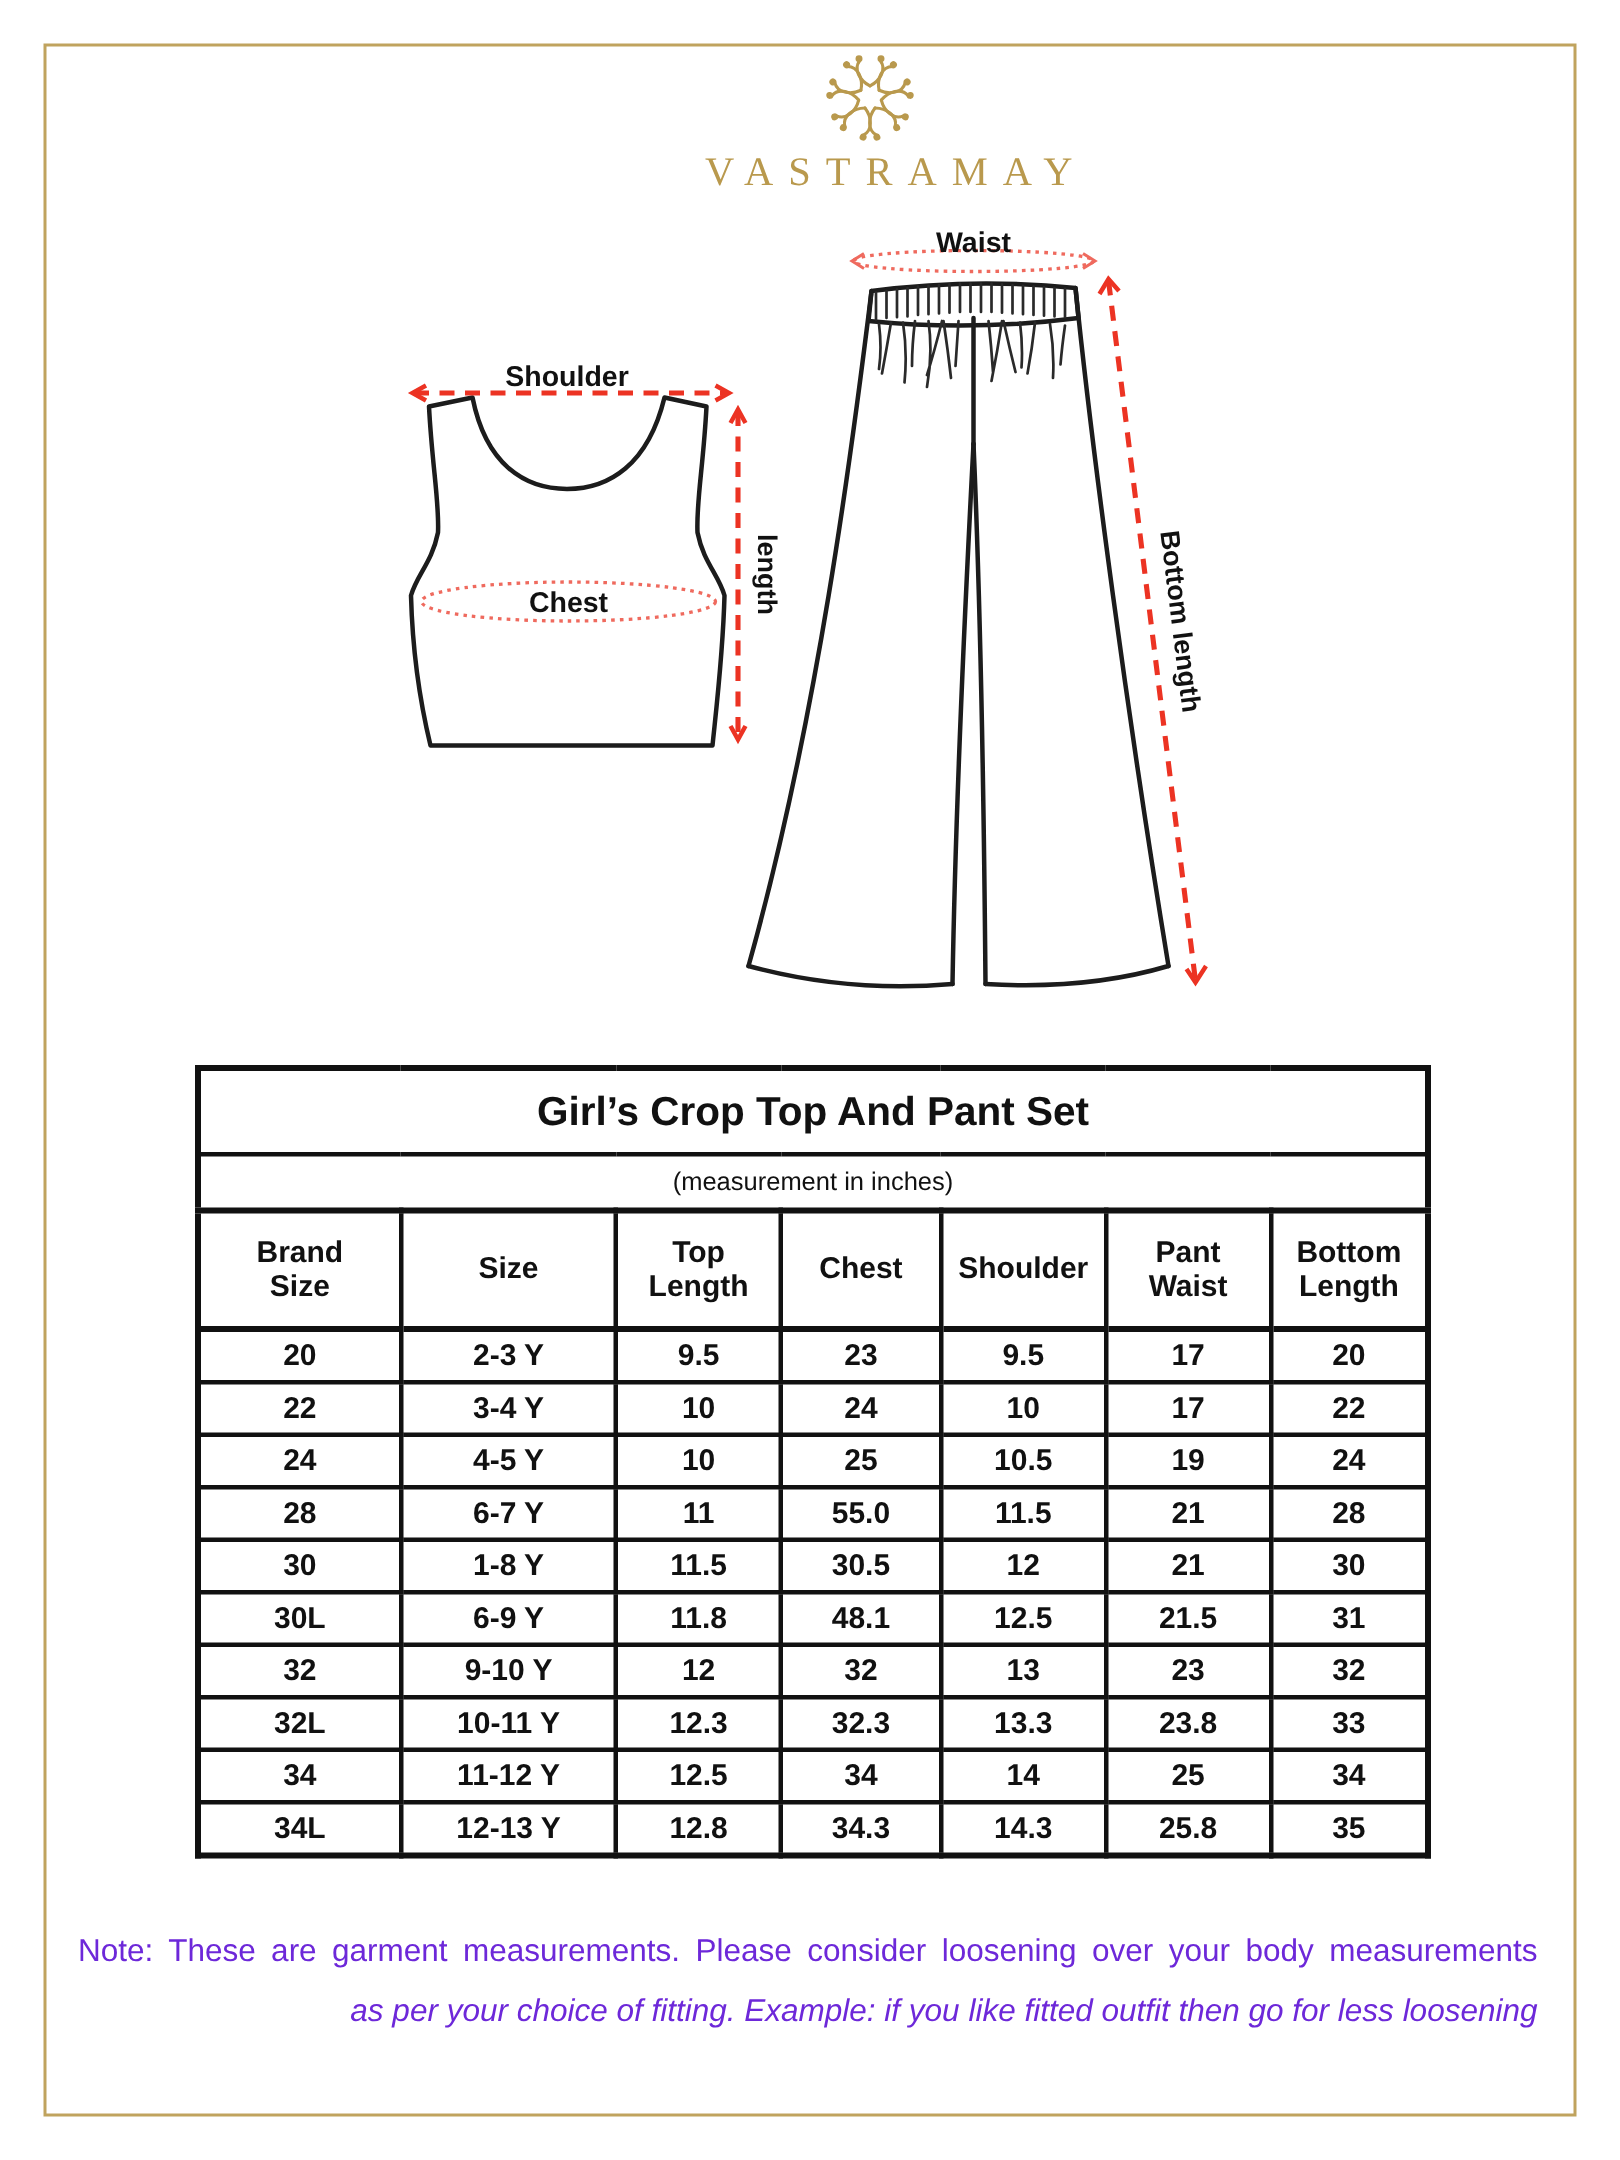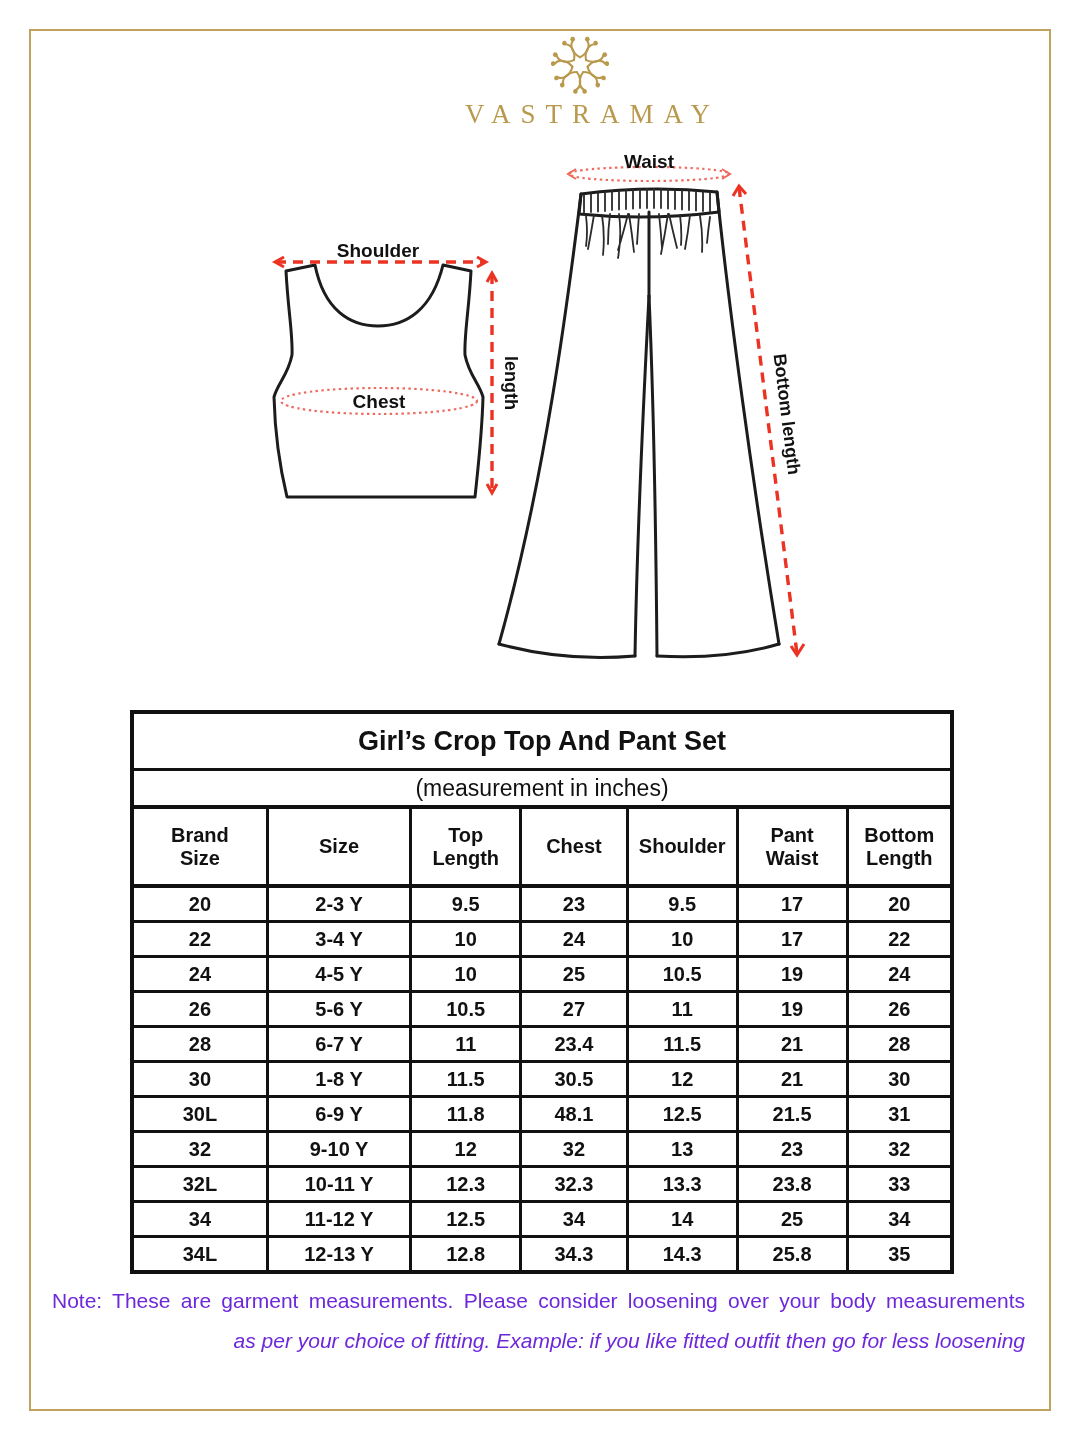--- a/index.html
+++ b/index.html
@@ -7,21 +7,21 @@
   }
   html,body{margin:0;padding:0;background:#fff;}
   .page{position:relative;width:1080px;height:1440px;background:#fff;overflow:hidden;
         font-family:"Liberation Sans",sans-serif;color:var(--ink);}
   .page-border{position:absolute;inset:29px;border:2px solid var(--gold);}
 
   
   .brand-motif{position:absolute;left:549px;top:34px;}
   .curl{stroke:var(--logo-gold);stroke-width:2.4;fill:none;stroke-linecap:round;}
   .dot{fill:var(--logo-gold);}
-  .brand-wordmark{position:absolute;left:455px;top:99px;width:260px;text-align:left;
+  .brand-wordmark{position:absolute;left:455px;top:99px;width:260px;text-align:right;
         font-family:"Liberation Serif",serif;font-weight:400;font-size:27px;
         letter-spacing:10px;padding-left:10px;color:var(--logo-gold);}
 
   
   .fig{position:absolute;}
   #fig-top{left:260px;top:240px;}
   #fig-pants{left:480px;top:150px;}
   .garment{fill:#fff;stroke:#1c1c1c;stroke-width:3;stroke-linejoin:round;stroke-linecap:round;}
   .gline{fill:none;stroke:#1c1c1c;stroke-width:3;stroke-linecap:round;}
   .gthin{fill:none;stroke:#2a2a2a;stroke-width:1.8;stroke-linecap:round;}
@@ -31,21 +31,21 @@
   .dots{fill:none;stroke:var(--dot-red);stroke-width:2.2;stroke-dasharray:2.4 3.4;}
   .dlabel{font-family:"Liberation Sans",sans-serif;font-weight:bold;font-size:19px;fill:#111;}
   .dlabel-s{font-family:"Liberation Sans",sans-serif;font-weight:bold;font-size:18px;fill:#111;}
 
   
   .size-table{position:absolute;left:130px;top:710px;width:824px;border-collapse:collapse;
         table-layout:fixed;background:#fff;}
   .size-table th,.size-table td{border:3px solid #111;text-align:center;vertical-align:middle;padding:0;}
   .size-table{border:4px solid #111;}
   .row-title th{height:54px;font-size:27px;font-weight:bold;border-bottom-width:3px;}
-  .row-sub th{height:34px;font-size:23px;font-weight:400;border-bottom-width:4px;}
+  .row-sub th{height:34px;font-size:17px;font-weight:400;border-bottom-width:4px;}
   .row-cols th{height:75px;font-size:20px;font-weight:bold;line-height:1.15;
         white-space:pre-line;border-bottom-width:4px;}
   .size-table tbody td{height:32px;font-size:20px;font-weight:bold;}
 
   
   .note{position:absolute;left:52px;top:1289px;width:973px;font-size:21px;color:#6d28d9;}
   .note-l1{display:block;text-align:justify;text-align-last:justify;}
   .note-l2{display:block;text-align:right;margin-top:16px;font-style:italic;}
 </style>
 </head>
@@ -178,33 +178,24 @@
         <tr>
       <td>24</td>
       <td>4-5 Y</td>
       <td>10</td>
       <td>25</td>
       <td>10.5</td>
       <td>19</td>
       <td>24</td>
     </tr>
         <tr>
-      <td>26</td>
-      <td>5-6 Y</td>
-      <td>10.5</td>
-      <td>27</td>
-      <td>11</td>
-      <td>19</td>
-      <td>26</td>
-    </tr>
-        <tr>
       <td>28</td>
       <td>6-7 Y</td>
       <td>11</td>
-      <td>23.4</td>
+      <td>55.0</td>
       <td>11.5</td>
       <td>21</td>
       <td>28</td>
     </tr>
         <tr>
       <td>30</td>
       <td>1-8 Y</td>
       <td>11.5</td>
       <td>30.5</td>
       <td>12</td>

